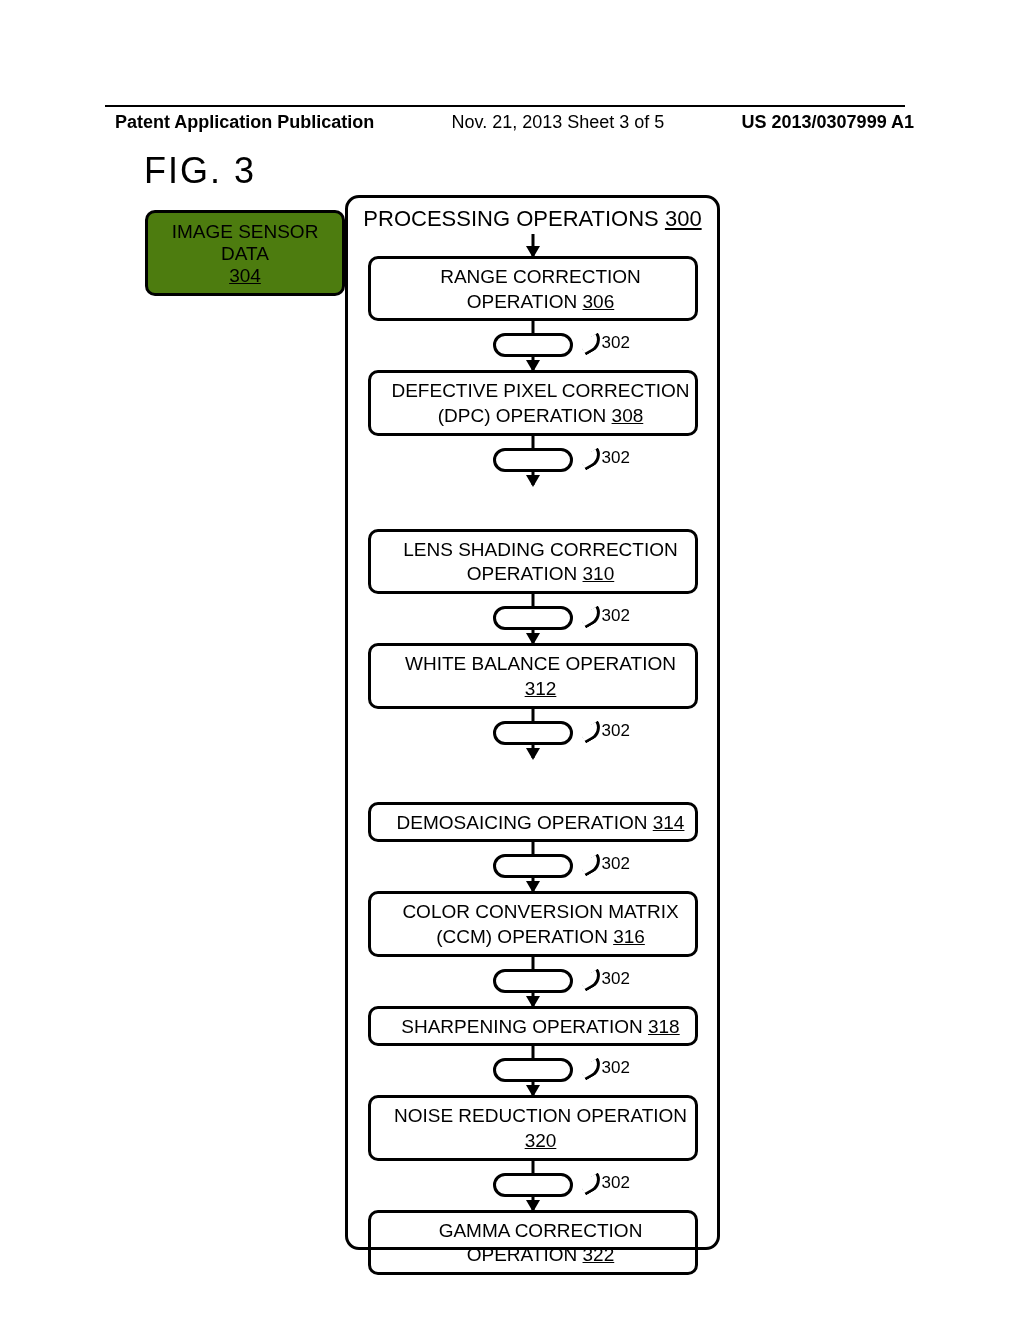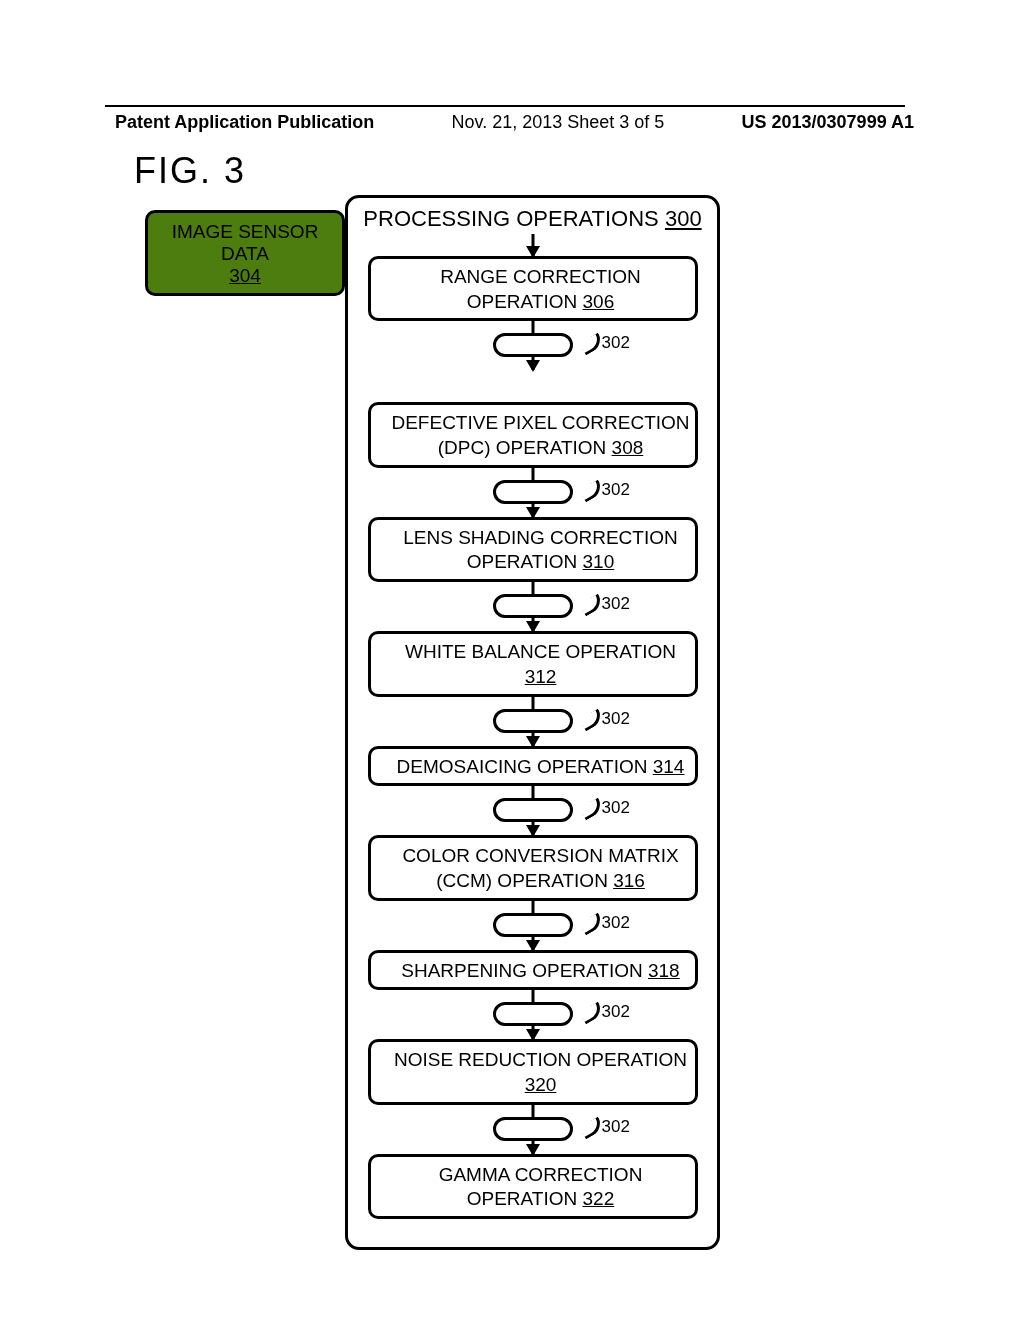--- a/index.html
+++ b/index.html
@@ -35,21 +35,21 @@
   .hr {
     position: absolute;
     top: 105px;
     left: 105px;
     width: 800px;
     border-top: 2px solid #000;
   }
   .fig-label {
     position: absolute;
     top: 150px;
-    left: 134px;
+    left: 144px;
     font-size: 36px;
     font-weight: 500;
     letter-spacing: 2px;
   }
   .container {
     position: absolute;
     top: 195px;
     left: 345px;
     width: 375px;
     height: 1055px;
@@ -184,45 +184,45 @@
 
     <div id="ops">
         <div class="op-box" style="min-height: 40px;"><span>RANGE CORRECTION OPERATION </span><span class="ref">306</span></div>
         <div class="connector-wrap">
           <div class="vline"></div>
           <div class="buffer"></div>
           <div class="swoop"></div>
           <span class="buf-label right">302</span>
           <div class="arrowhead"></div>
         </div>
-        <div class="op-box" style="min-height: 58px; margin-top: 32px;"><span>DEFECTIVE PIXEL CORRECTION (DPC) OPERATION </span><span class="ref">308</span></div>
-        <div class="connector-wrap">
-          <div class="vline"></div>
-          <div class="buffer"></div>
-          <div class="swoop"></div>
-          <span class="buf-label right">302</span>
-          <div class="arrowhead"></div>
-        </div>
-        <div class="op-box" style="min-height: 58px;"><span>LENS SHADING CORRECTION OPERATION </span><span class="ref">310</span></div>
+        <div class="op-box" style="min-height: 58px;"><span>DEFECTIVE PIXEL CORRECTION (DPC) OPERATION </span><span class="ref">308</span></div>
+        <div class="connector-wrap">
+          <div class="vline"></div>
+          <div class="buffer"></div>
+          <div class="swoop"></div>
+          <span class="buf-label right">302</span>
+          <div class="arrowhead"></div>
+        </div>
+        <div class="op-box" style="min-height: 58px; margin-top: 44px;"><span>LENS SHADING CORRECTION OPERATION </span><span class="ref">310</span></div>
         <div class="connector-wrap">
           <div class="vline"></div>
           <div class="buffer"></div>
           <div class="swoop"></div>
           <span class="buf-label right">302</span>
           <div class="arrowhead"></div>
         </div>
         <div class="op-box" style="min-height: 40px;"><span>WHITE BALANCE OPERATION </span><span class="ref">312</span></div>
         <div class="connector-wrap">
           <div class="vline"></div>
           <div class="buffer"></div>
           <div class="swoop"></div>
           <span class="buf-label right">302</span>
           <div class="arrowhead"></div>
         </div>
-        <div class="op-box" style="min-height: 40px;"><span>DEMOSAICING OPERATION </span><span class="ref">314</span></div>
+        <div class="op-box" style="min-height: 40px; margin-top: 44px;"><span>DEMOSAICING OPERATION </span><span class="ref">314</span></div>
         <div class="connector-wrap">
           <div class="vline"></div>
           <div class="buffer"></div>
           <div class="swoop"></div>
           <span class="buf-label right">302</span>
           <div class="arrowhead"></div>
         </div>
         <div class="op-box" style="min-height: 58px;"><span>COLOR CONVERSION MATRIX (CCM) OPERATION </span><span class="ref">316</span></div>
         <div class="connector-wrap">
           <div class="vline"></div>

